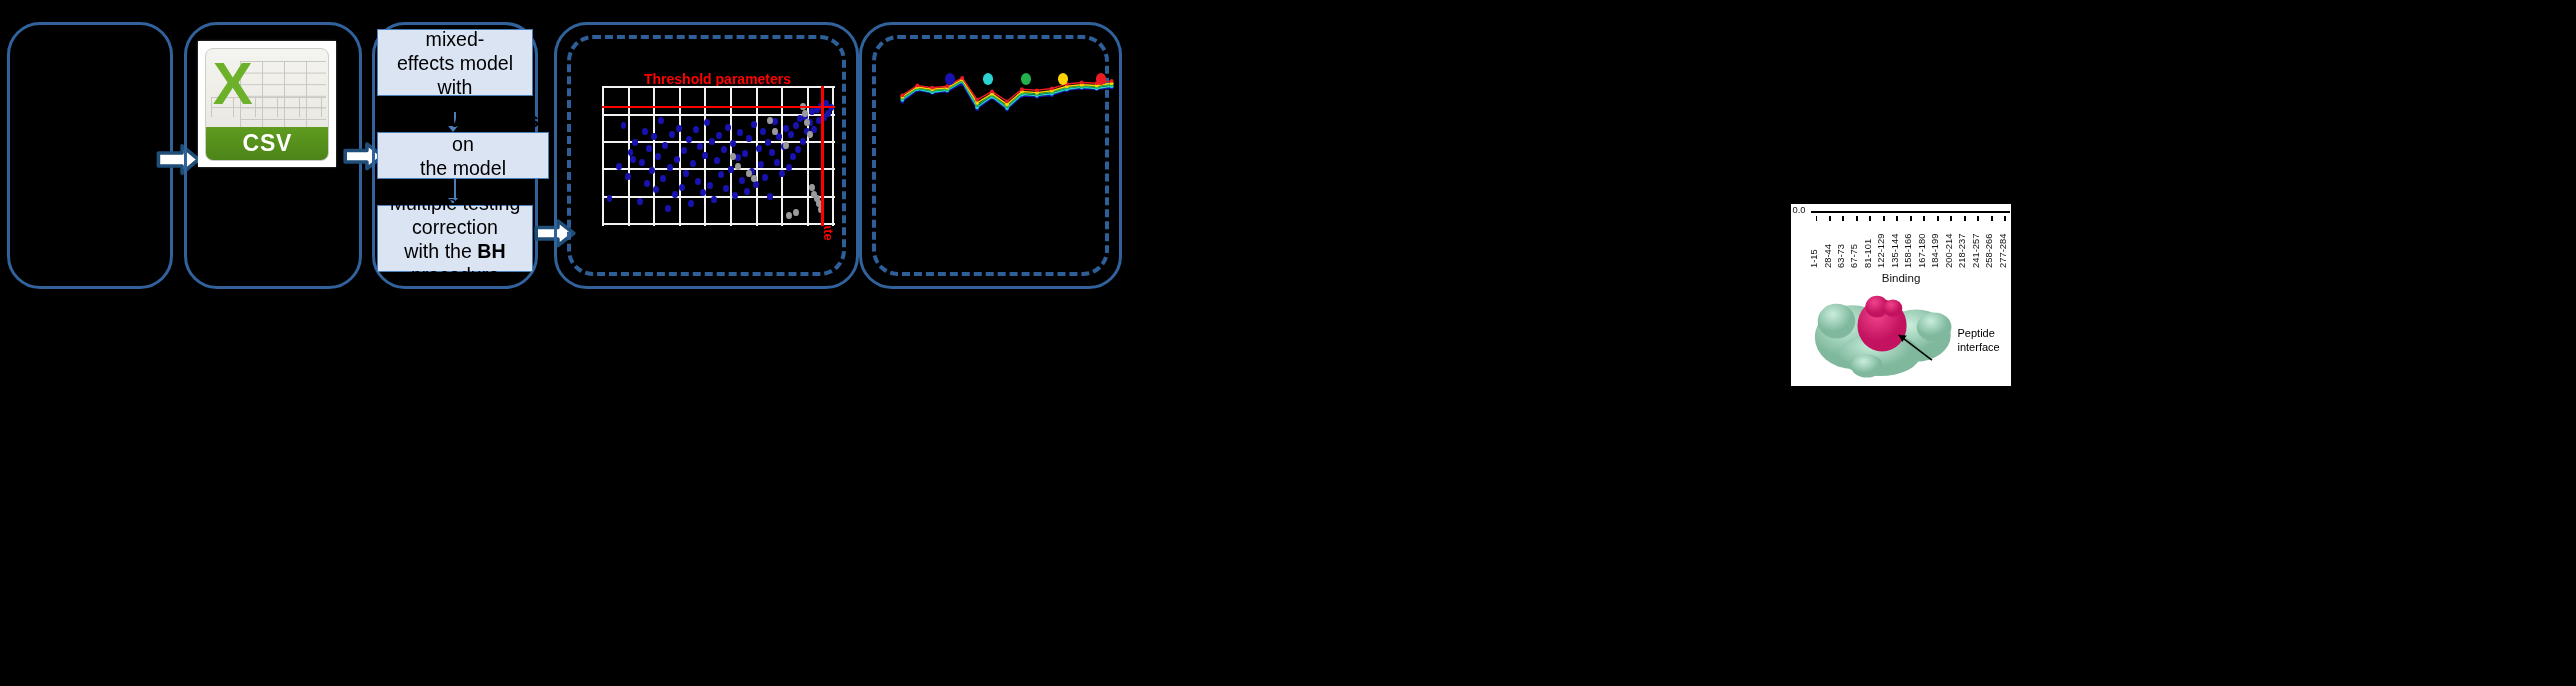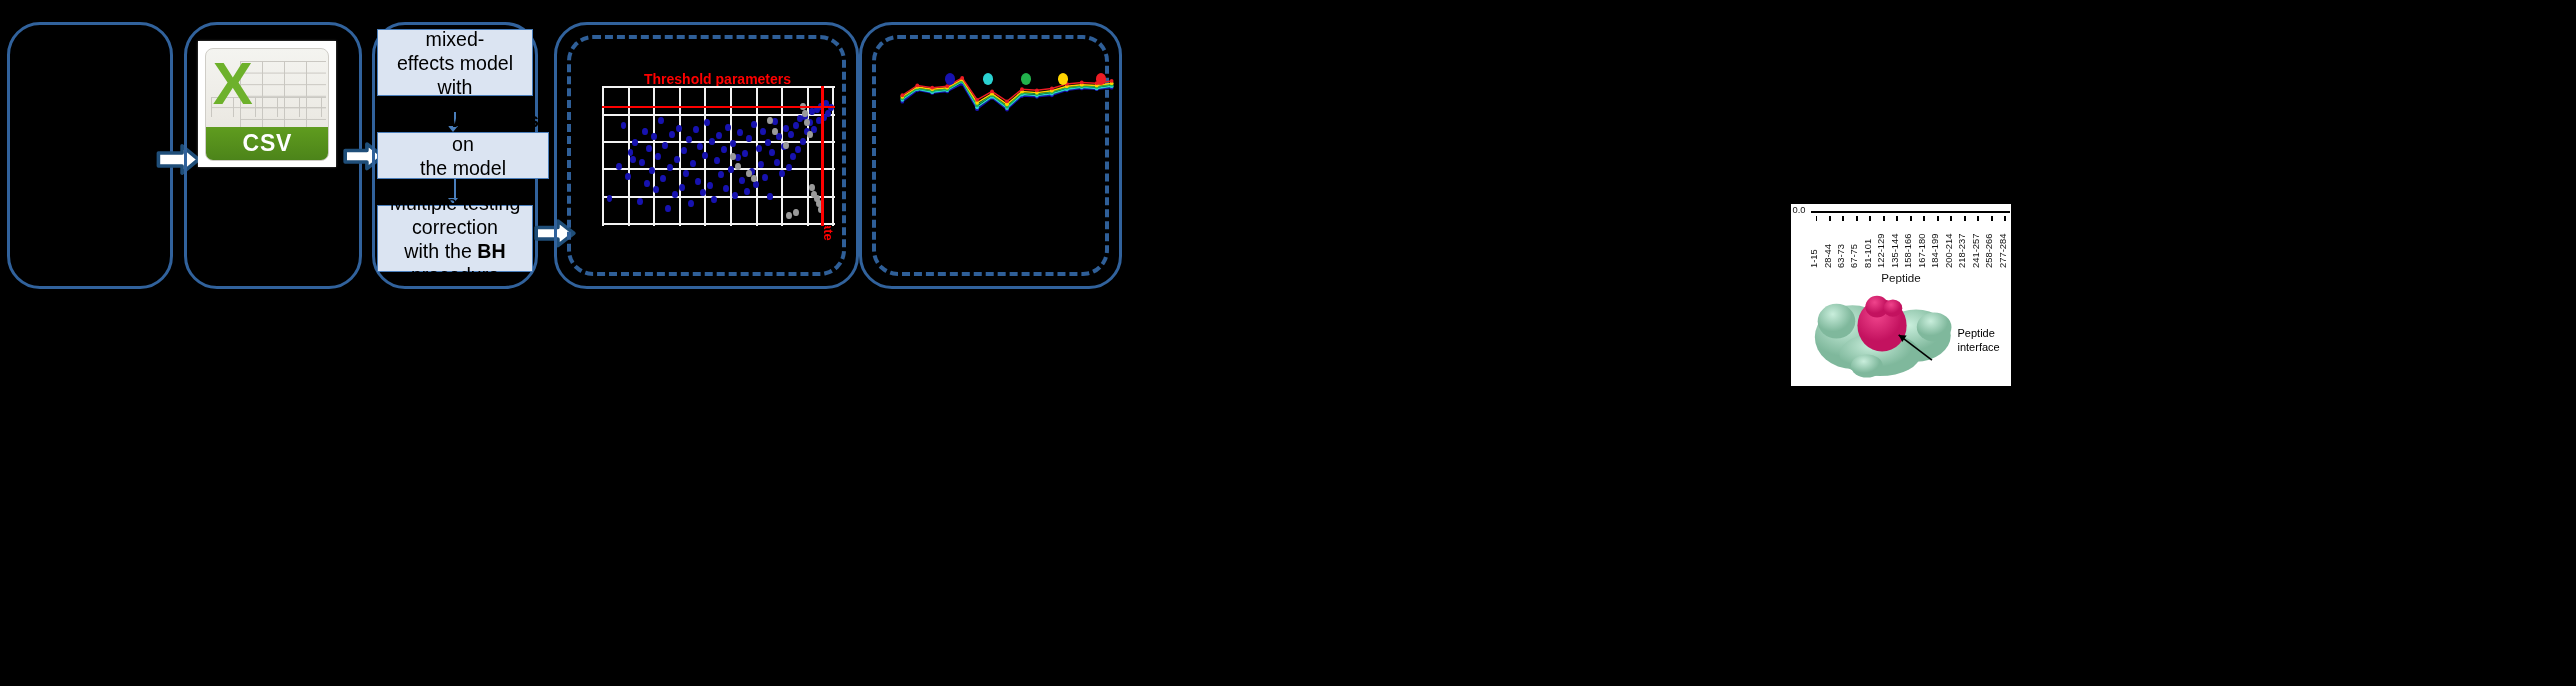--- a/index.html
+++ b/index.html
@@ -415,21 +415,21 @@
           <span style="left: 143px;">200-214</span>
           <div class="pep-tickmark" style="left: 153px;"></div>
           <span style="left: 156px;">218-237</span>
           <div class="pep-tickmark" style="left: 166px;"></div>
           <span style="left: 170px;">241-257</span>
           <div class="pep-tickmark" style="left: 180px;"></div>
           <span style="left: 183px;">258-266</span>
           <div class="pep-tickmark" style="left: 193px;"></div>
           <span style="left: 197px;">277-284</span>
         </div>
-      <div class="pep-xlabel">Peptide</div>
+      <div class="pep-xlabel">Binding</div>
 
       <svg class="protein" viewBox="0 0 210 130">
         <defs>
           <radialGradient id="gGreen" cx="40%" cy="30%">
             <stop offset="0%" stop-color="#c9eedc"></stop>
               <stop offset="100%" stop-color="#7fb89c"></stop>
           </radialGradient>
           <radialGradient id="gPink" cx="40%" cy="30%">
             <stop offset="0%" stop-color="#f0448c"></stop>
               <stop offset="100%" stop-color="#c3125f"></stop>

